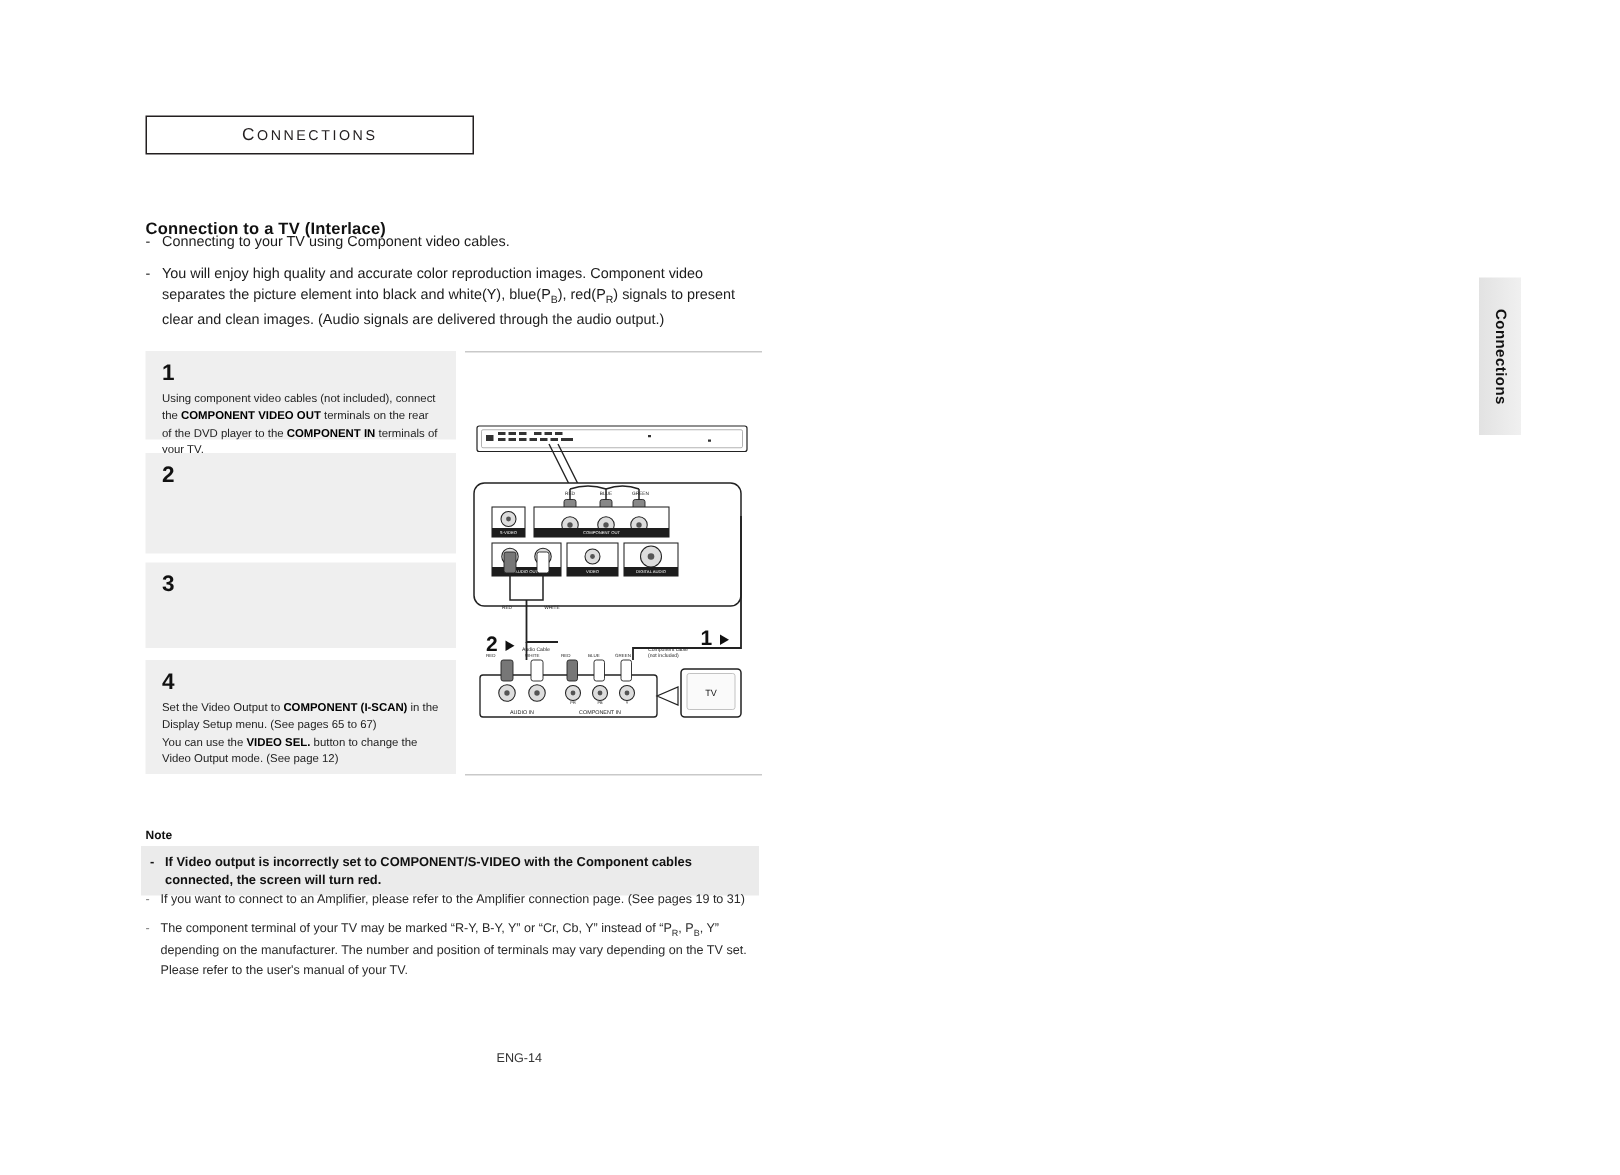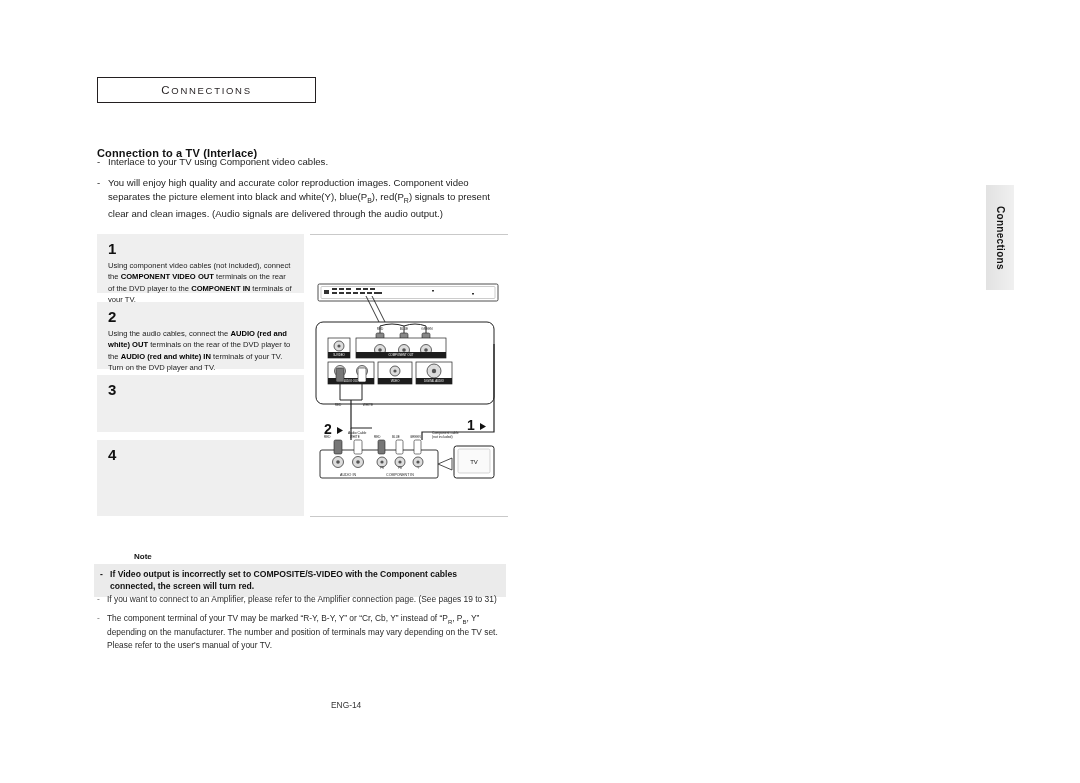--- a/index.html
+++ b/index.html
@@ -105,47 +105,47 @@
 
     <div class="chapter-box left-chapter">
       <span class="chapter-text">Connections</span>
     </div>
 
     <div class="sec-title" style="left:97px; top:147px;">Connection to a TV (Interlace)</div>
 
     <div class="intro" style="left:97px; top:155px; width:410px;">
       <div class="bullet">
         <span class="dash">-</span>
-        <span class="btext">Interlace to your TV using Component video cables.</span>
+        <span class="btext">Connecting to your TV using Component video cables.</span>
       </div>
       <div class="bullet">
         <span class="dash">-</span>
         <span class="btext">You will enjoy high quality and accurate color reproduction images. Component video separates the picture element into black and white(Y), blue(P<sub style="font-size:7px">B</sub>), red(P<sub style="font-size:7px">R</sub>) signals to present clear and clean images. (Audio signals are delivered through the audio output.)</span>
       </div>
     </div>
 
     <div class="hr-line" style="left:310px; top:234px; width:198px;"></div>
     <div class="hr-line" style="left:310px; top:516px; width:198px;"></div>
 
     <div class="step" style="left:97px; top:234px; width:207px; height:59px;">
       <div class="num">1</div>
       <div class="body">Using component video cables (not included), connect the <b>COMPONENT VIDEO OUT</b> terminals on the rear of the DVD player to the <b>COMPONENT IN</b> terminals of your TV.</div>
     </div>
 
     <div class="step" style="left:97px; top:302px; width:207px; height:67px;">
       <div class="num">2</div>
-      <div class="body">Using the audio cables, connect the <b>AUDIO (red and white) OUT</b> terminals on the rear of the DVD player to the <b>AUDIO (red and white) IN</b> terminals of your TV.<br>Turn on the DVD player and TV.</div>
     </div>
 
     <div class="step" style="left:97px; top:375px; width:207px; height:57px;">
       <div class="num">3</div>
     </div>
 
     <div class="step" style="left:97px; top:440px; width:207px; height:76px;">
       <div class="num">4</div>
+      <div class="body">Set the Video Output to <b>COMPONENT (I-SCAN)</b> in the Display Setup menu. (See pages 65 to 67)<br>You can use the <b>VIDEO SEL.</b> button to change the Video Output mode. (See page 12)</div>
     </div>
 
     <div class="illus-wrap" style="left:312px; top:282px; width:196px; height:200px;">
       <svg class="diagram" width="196" height="200" viewBox="0 0 196 200">
         <g stroke="#222" fill="none" stroke-width="0.8">
 
           <rect x="6" y="2" width="180" height="17" rx="1.5" fill="#fff"></rect>
           <rect x="9" y="4.5" width="174" height="12" rx="1" fill="#fff" stroke="#999" stroke-width="0.5"></rect>
           <g fill="#333" stroke="none">
             <rect x="20" y="6" width="5" height="2"></rect>
@@ -306,25 +306,25 @@
           </g>
           <path d="M126 182 L140 188 L140 176 Z" fill="#fff" stroke="#222" stroke-width="0.8"></path>
 
           <rect x="142" y="164" width="40" height="32" rx="2.5" fill="#fff" stroke="#222" stroke-width="1"></rect>
           <rect x="146" y="167" width="32" height="24" rx="1.5" fill="#fafafa" stroke="#bbb" stroke-width="0.6"></rect>
           <text x="162" y="182" text-anchor="middle" font-size="6" fill="#111" stroke="none" font-family="Liberation Sans, sans-serif">TV</text>
         </g>
       </svg>
     </div>
 
-    <div class="note-label" style="left:97px; top:552px;margin-left:37px;">Note</div>
+    <div class="note-label" style="left:97px; top:552px;">Note</div>
     <div class="note-hl" style="left:94px; top:564px; width:412px;">
       <div class="row">
         <span class="dash">-</span>
-        <span>If Video output is incorrectly set to COMPOSITE/S-VIDEO with the Component cables connected, the screen will turn red.</span>
+        <span>If Video output is incorrectly set to COMPONENT/S-VIDEO with the Component cables connected, the screen will turn red.</span>
       </div>
     </div>
     <div class="note-list" style="left:97px; top:593px; width:410px;">
       <div class="row">
         <span class="dash">-</span>
         <span class="txt">If you want to connect to an Amplifier, please refer to the Amplifier connection page. (See pages 19 to 31)</span>
       </div>
       <div class="row">
         <span class="dash">-</span>
         <span class="txt">The component terminal of your TV may be marked “R-Y, B-Y, Y” or “Cr, Cb, Y” instead of “P<sub style="font-size:6px">R</sub>, P<sub style="font-size:6px">B</sub>, Y” depending on the manufacturer. The number and position of terminals may vary depending on the TV set. Please refer to the user's manual of your TV.</span>

